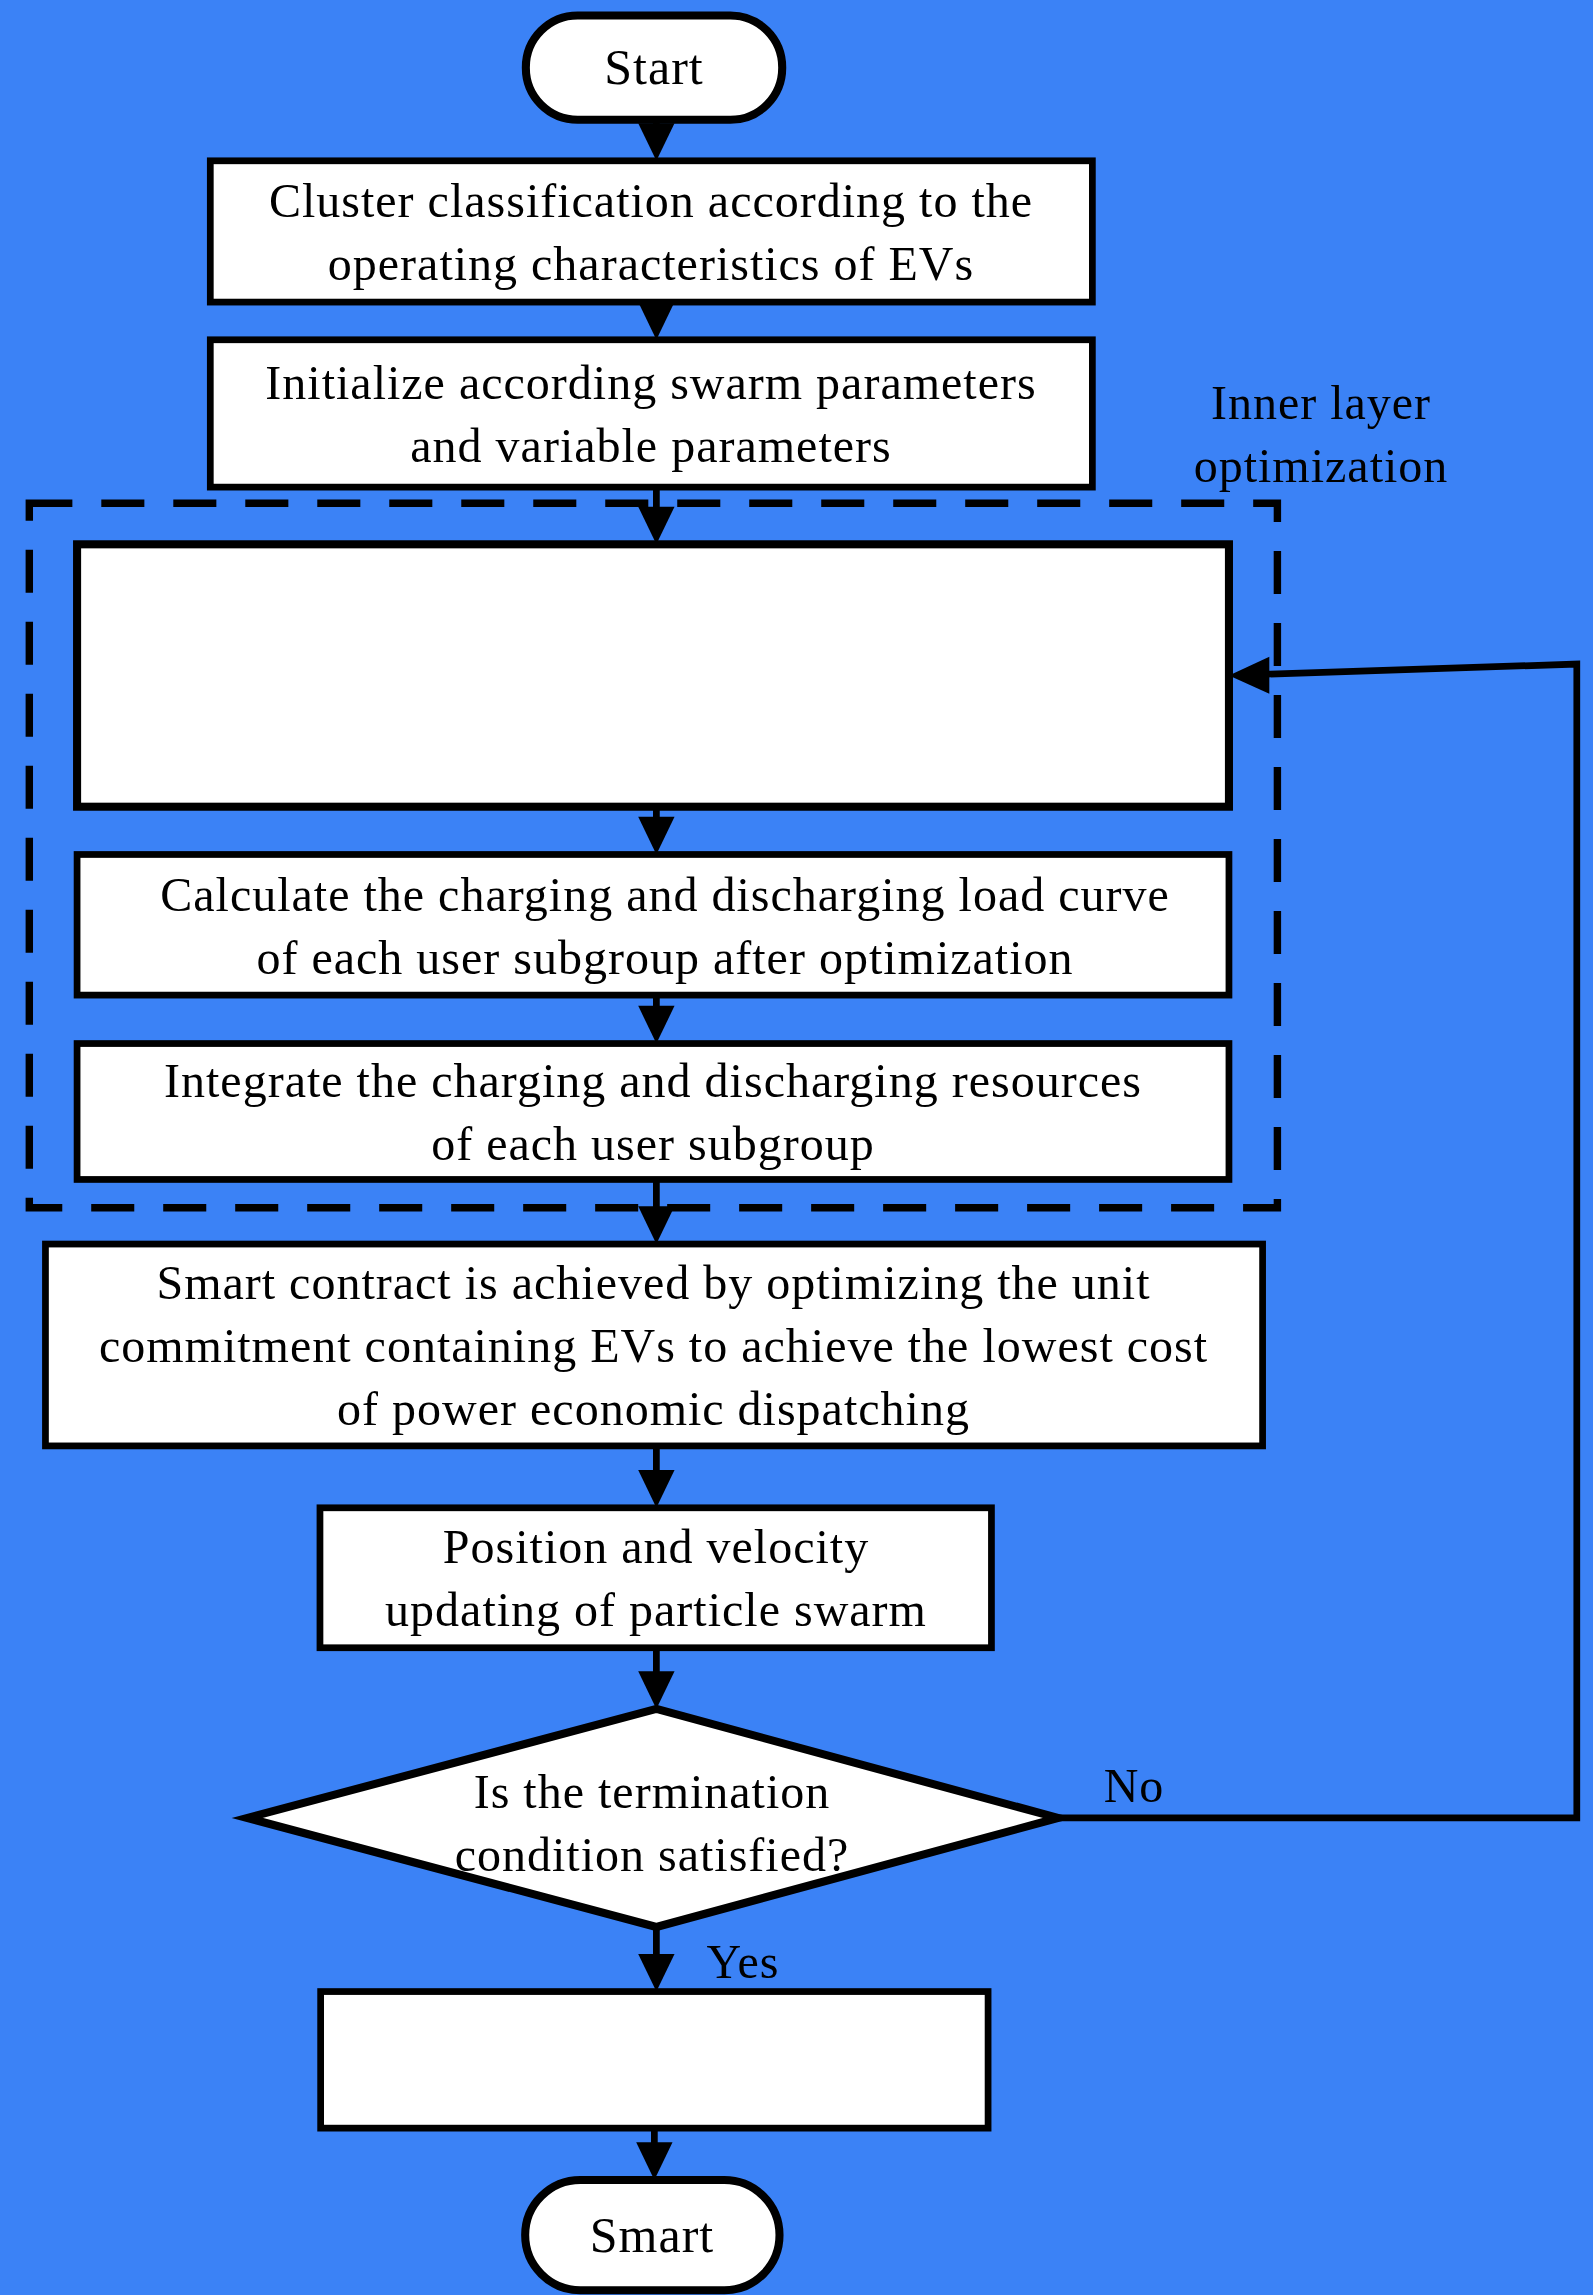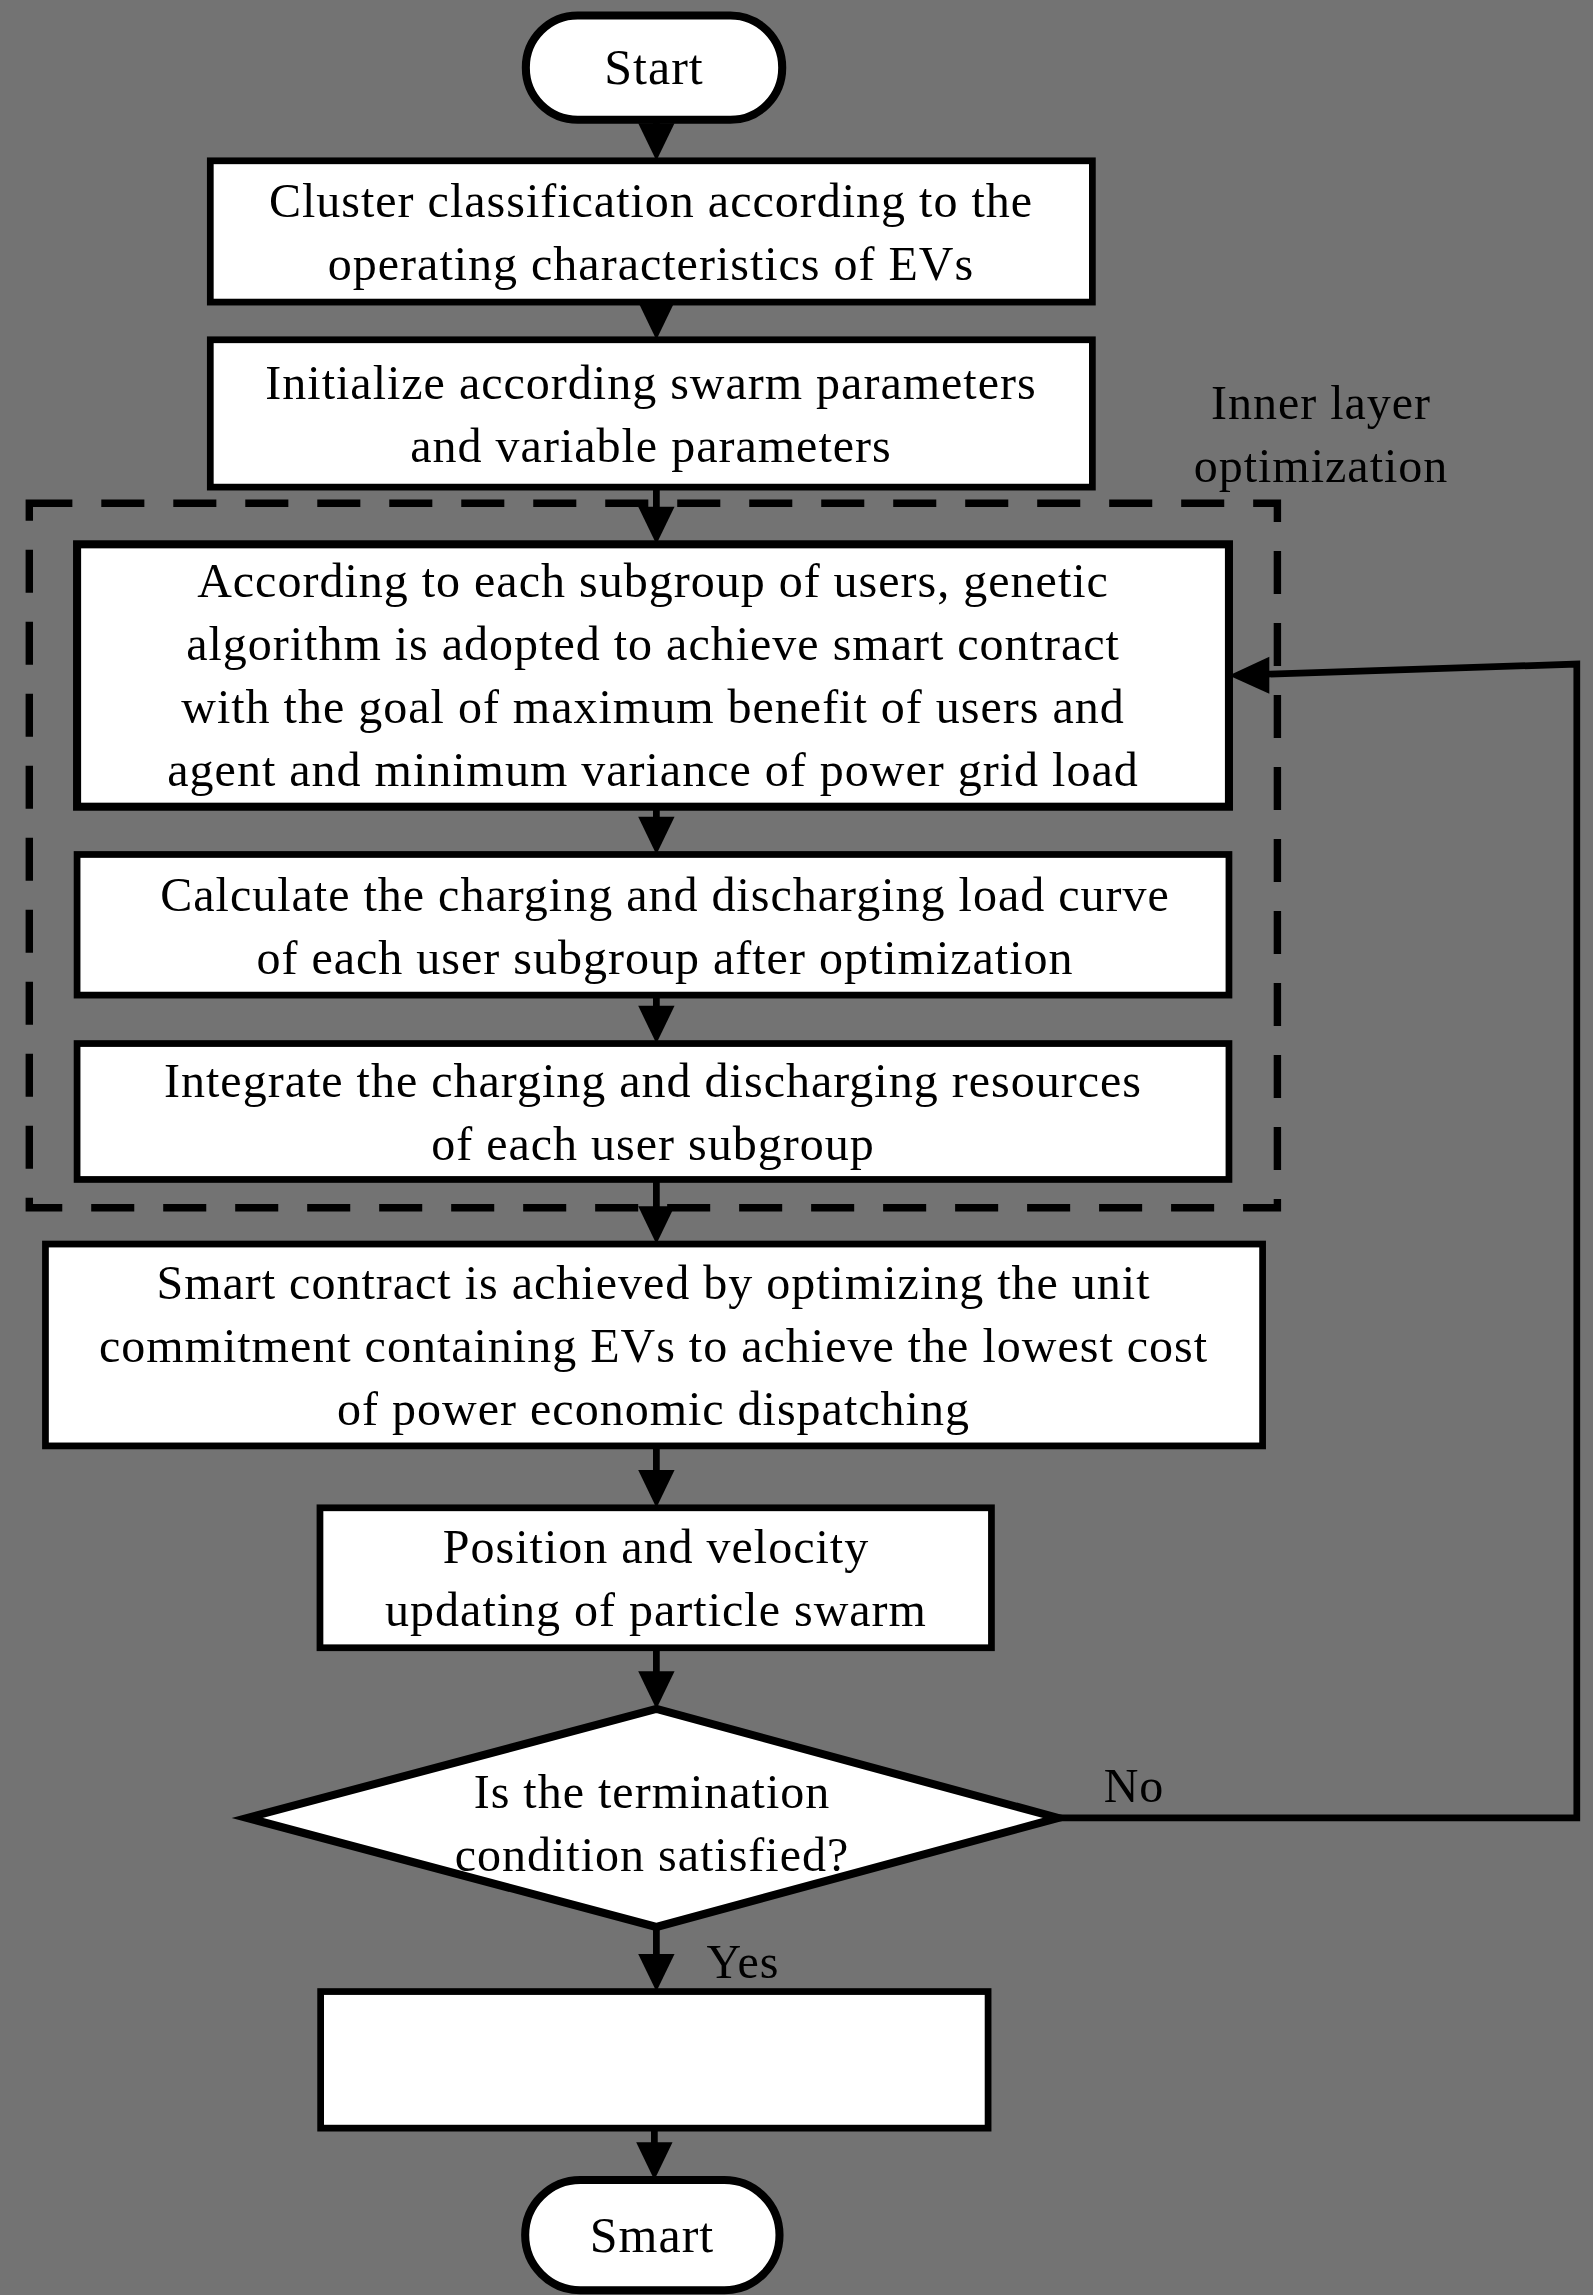--- a/index.html
+++ b/index.html
@@ -4,21 +4,21 @@
 <style>
   html, body {
     margin: 0;
     padding: 0;
     background: #ffffff;
   }
   #page {
     position: relative;
     width: 1594px;
     height: 2295px;
-    background: #737373;
+    background: #3b82f6;
     font-family: "Liberation Serif", "DejaVu Serif", serif;
     color: #000000;
   }
   #flow-svg {
     position: absolute;
     left: 0;
     top: 0;
     z-index: 1;
   }
   .label {
@@ -123,24 +123,20 @@
 
   <div class="label" style="left:210px; top:161px; width:882px; height:141px;">Cluster classification according to the
 operating characteristics of EVs</div>
 
   <div class="label" style="left:210px; top:340px; width:882px; height:147px;">Initialize according swarm parameters
 and variable parameters</div>
 
   <div class="label side-label" style="left:1090px; top:372px; width:390px; height:124px;padding-left:36px;">Inner layer
 optimization</div>
 
-  <div class="label" style="left:77px; top:544px; width:1152px; height:262px;">According to each subgroup of users, genetic
-algorithm is adopted to achieve smart contract
-with the goal of maximum benefit of users and
-agent and minimum variance of power grid load</div>
 
   <div class="label" style="left:89px; top:855px; width:1152px; height:141px;">Calculate the charging and discharging load curve
 of each user subgroup after optimization</div>
 
   <div class="label" style="left:77px; top:1044px; width:1152px; height:136px;">Integrate the charging and discharging resources
 of each user subgroup</div>
 
   <div class="label" style="left:45px; top:1244px; width:1217px; height:202px;">Smart contract is achieved by optimizing the unit
 commitment containing EVs to achieve the lowest cost
 of power economic dispatching</div>

